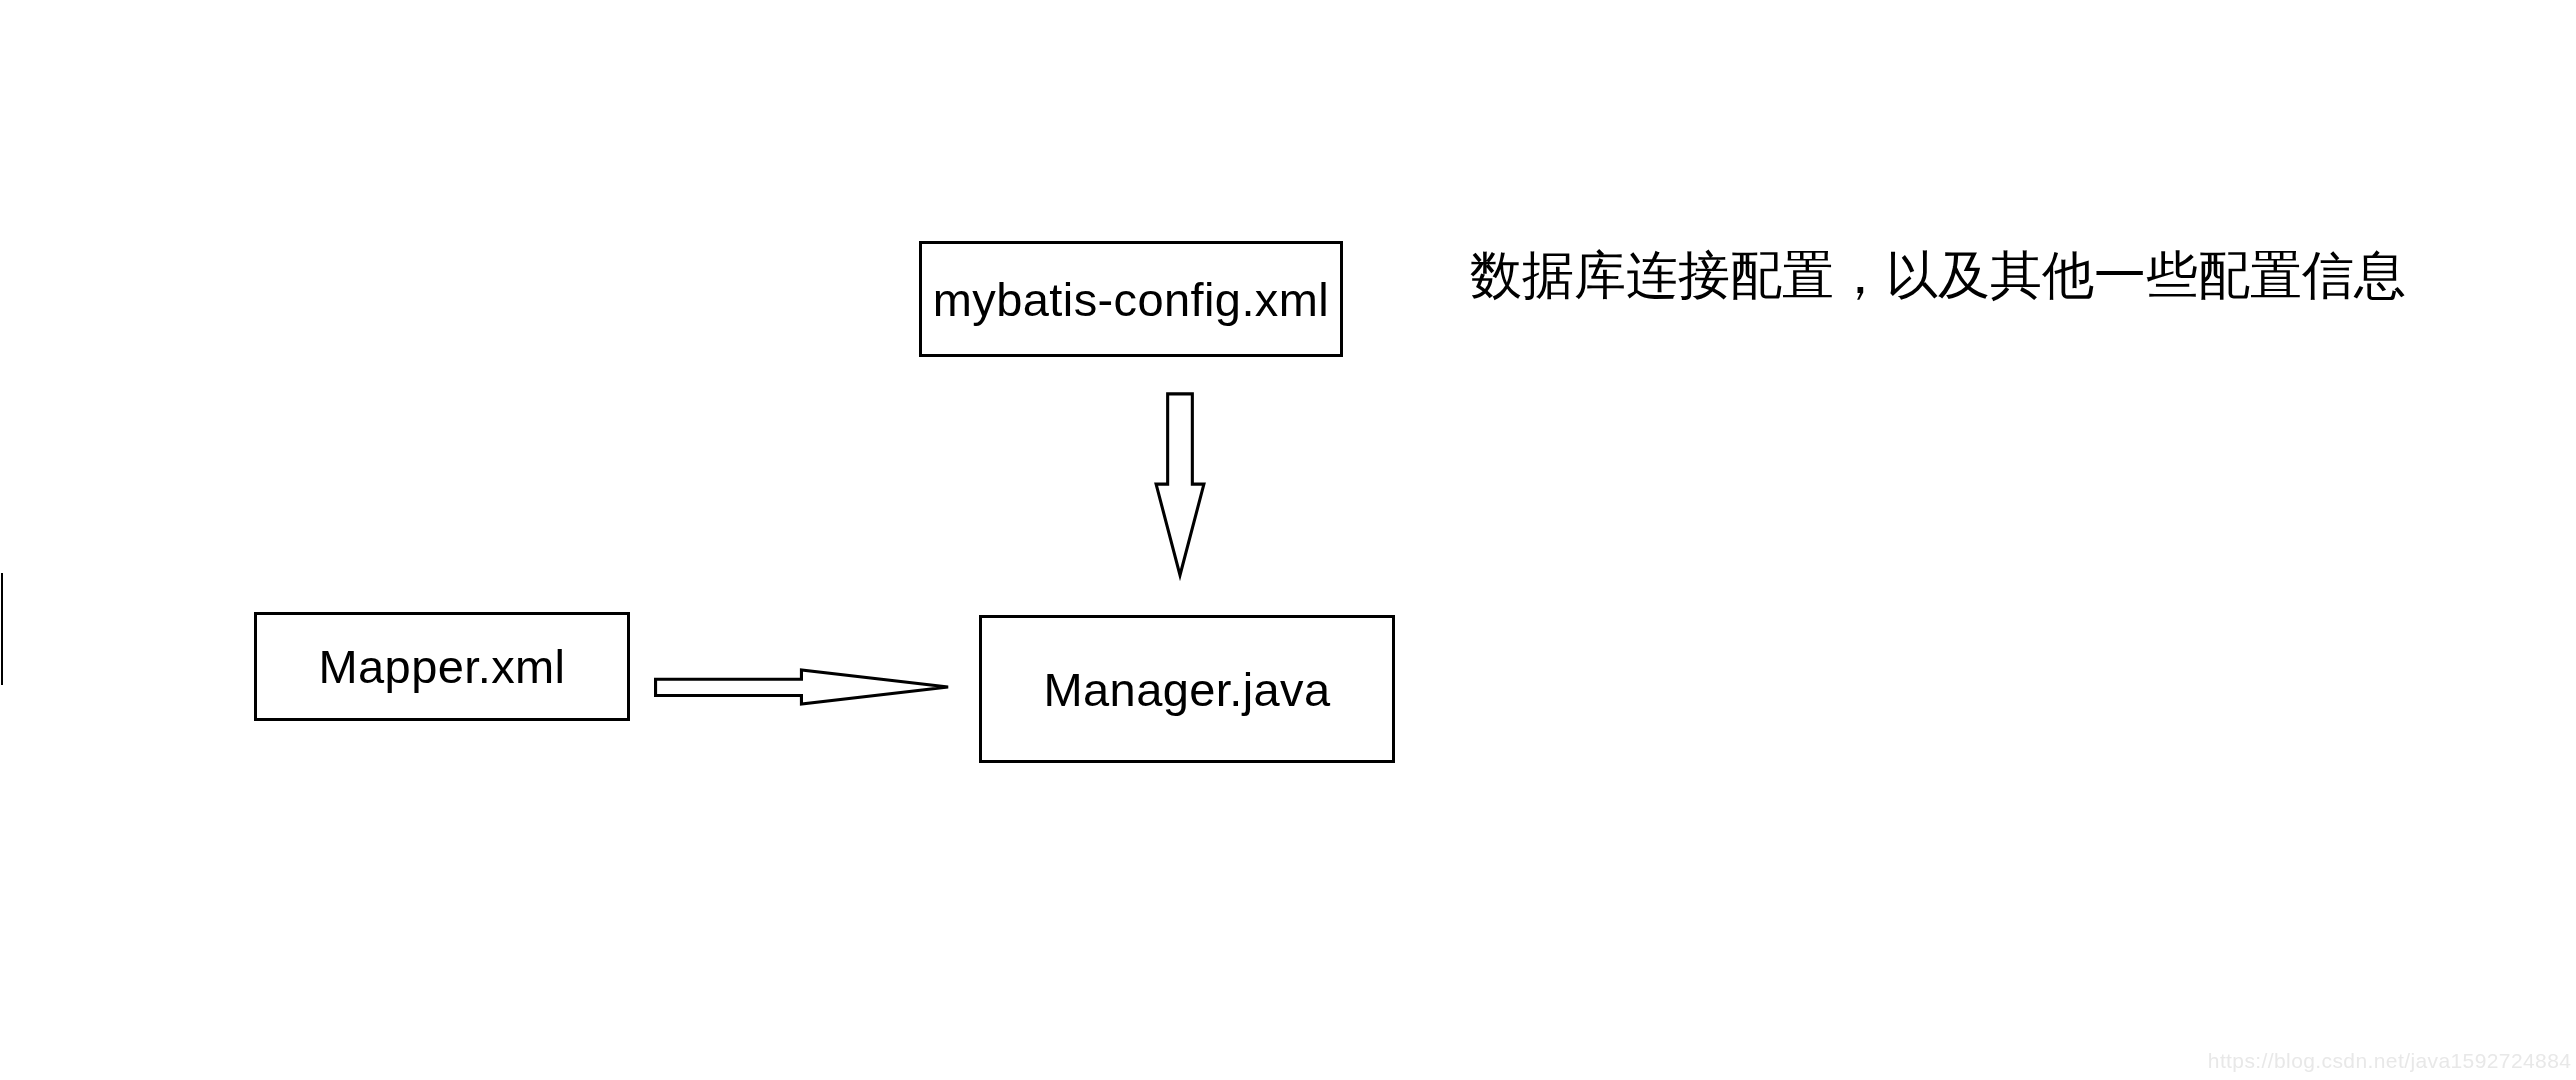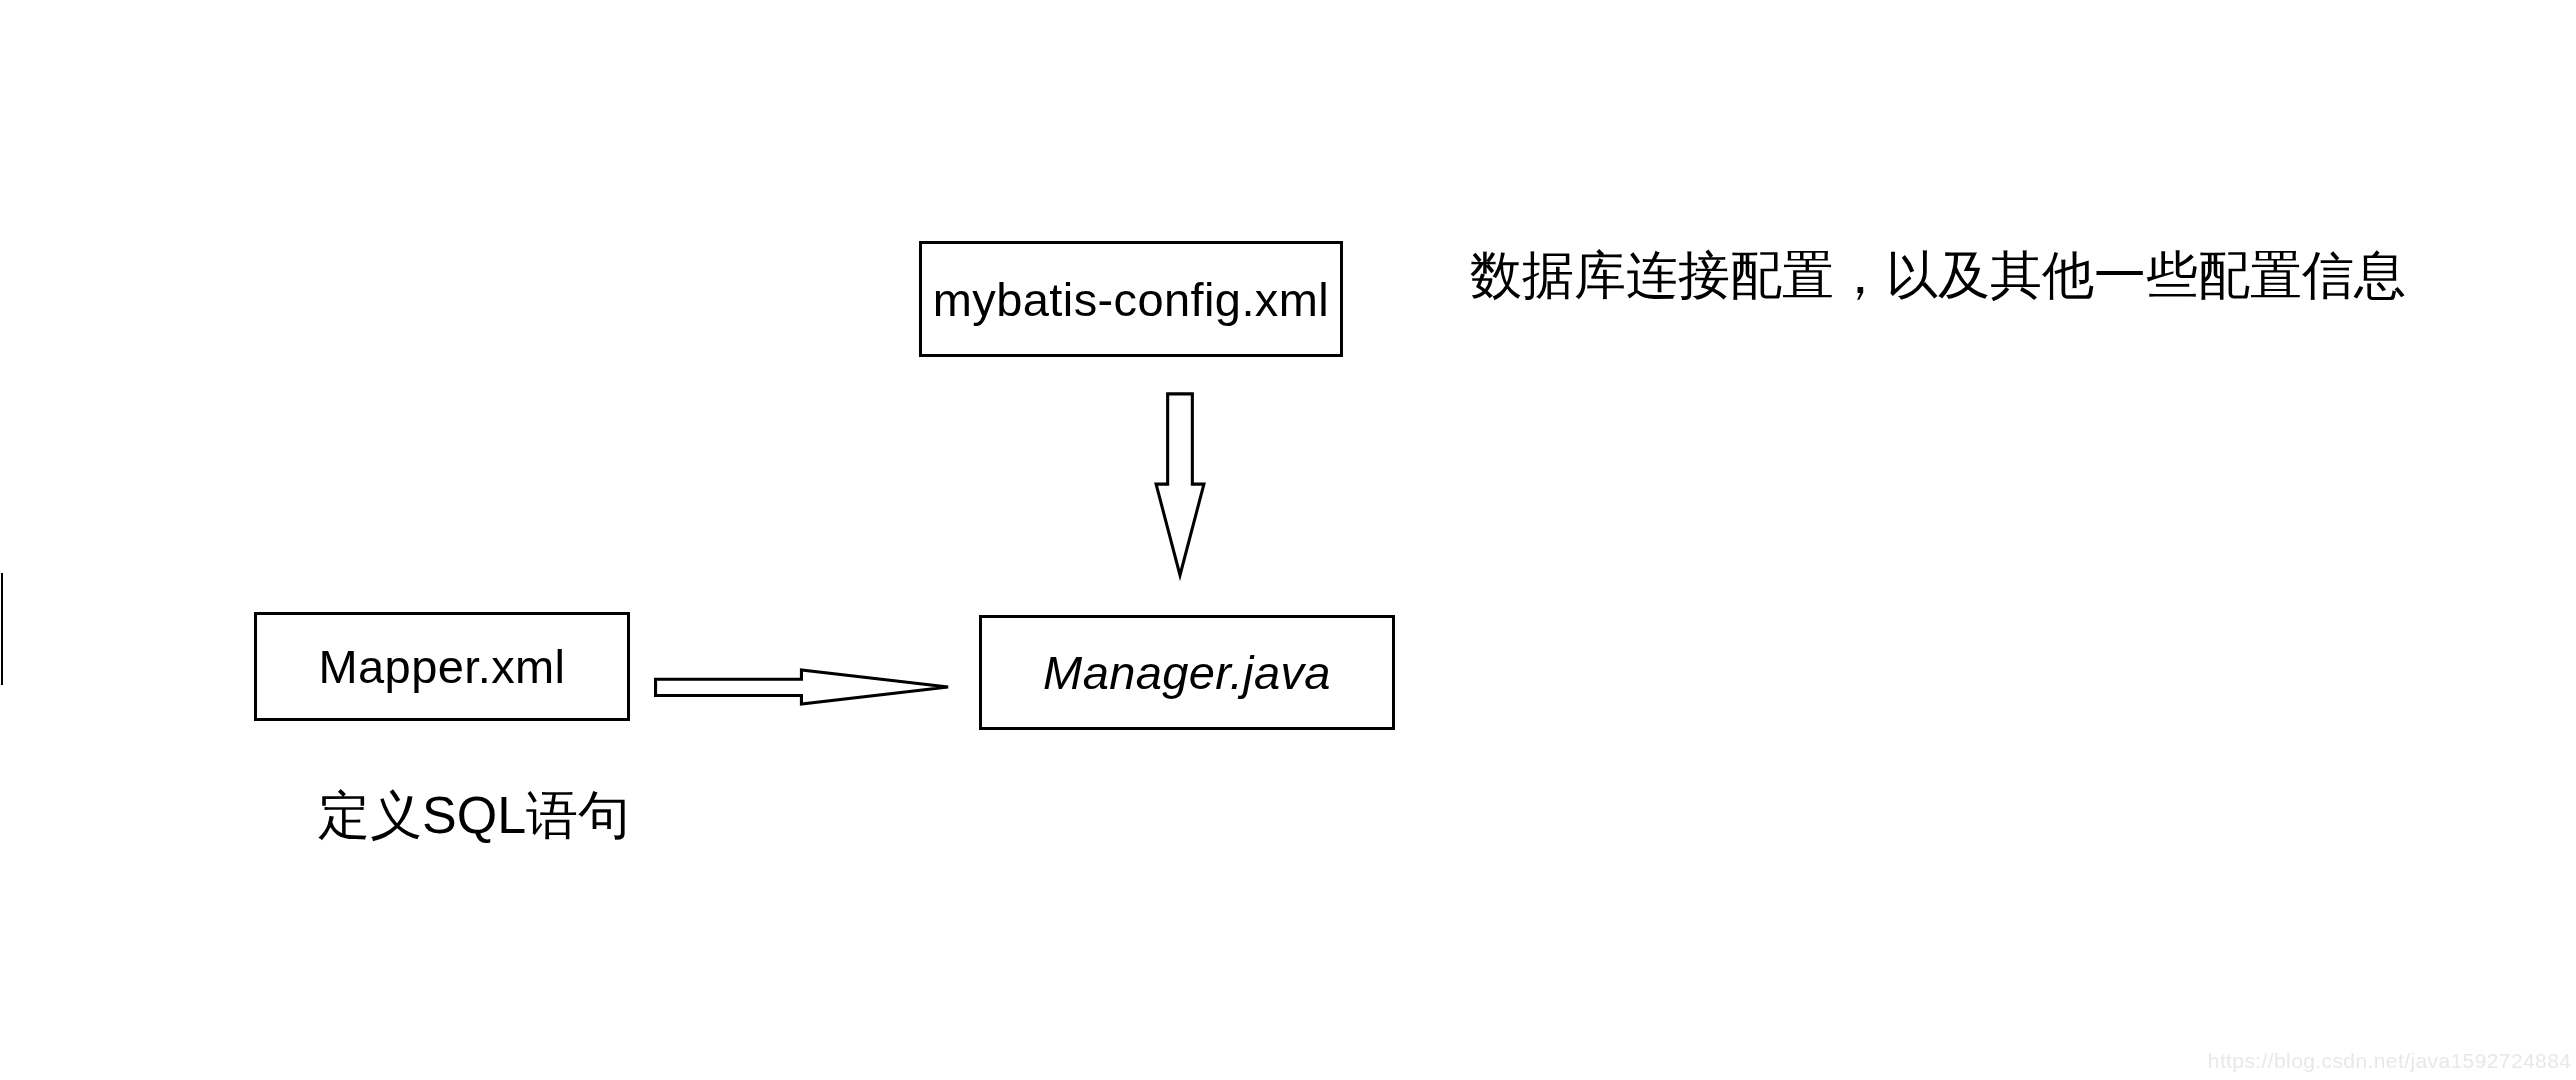--- a/index.html
+++ b/index.html
@@ -49,23 +49,22 @@
     left: 254px;
     top: 612px;
     width: 376px;
     height: 109px;
     justify-content: center;
   }
   .box-manager {
     left: 979px;
     top: 615px;
     width: 416px;
-    height: 115px;
+    height: 148px;
     border-width: 3.9px;
-    font-style: italic;
   }
   .note {
     position: absolute;
     font-size: 52px;
     line-height: 54px;
     white-space: nowrap;
     color: #000000;
   }
   .note-config {
     left: 1470px;
@@ -135,18 +134,17 @@
 
   <svg class="arrow-svg arrow-right-svg" viewBox="0 0 384 54" aria-hidden="true">
     <polygon points="2,17 190,17 190,5 379,27 190,49 190,38 2,38"></polygon>
   </svg>
 
   <div class="node-box box-manager">
     <span class="node-label">Manager.java</span>
   </div>
 
 
-  <div class="note note-mapper">定义SQL语句</div>
 
   <div class="watermark">https://blog.csdn.net/java1592724884</div>
 
 </div>
 
 
 </body></html>

